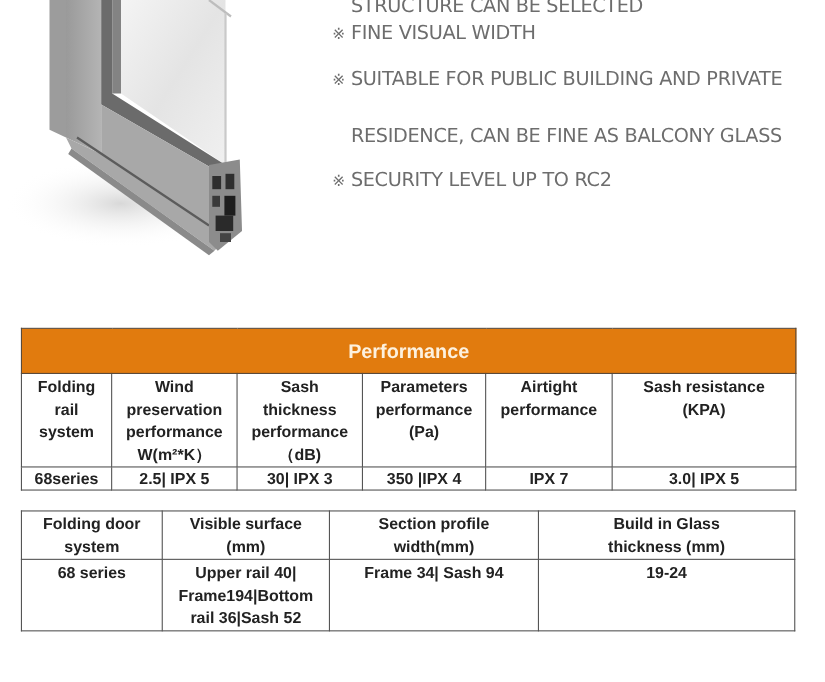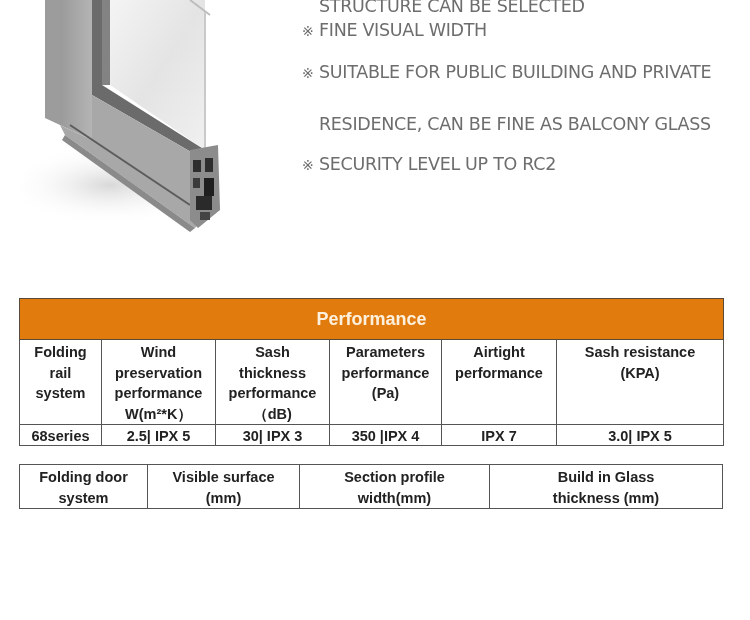--- a/index.html
+++ b/index.html
@@ -181,14 +181,30 @@
     </td>
     <td>
       <div>Section profile</div>
       <div>width(mm)</div>
     </td>
     <td>
       <div>Build in Glass</div>
       <div>thickness (mm)</div>
     </td>
   </tr>
+  <tr class="row">
+    <td>
+      <div>68 series</div>
+    </td>
+    <td>
+      <div>Upper rail 40|</div>
+      <div>Frame194|Bottom</div>
+      <div>rail 36|Sash 52</div>
+    </td>
+    <td>
+      <div>Frame 34| Sash 94</div>
+    </td>
+    <td>
+      <div>19-24</div>
+    </td>
+  </tr>
 </tbody>
   </table>
 
 </body></html>

